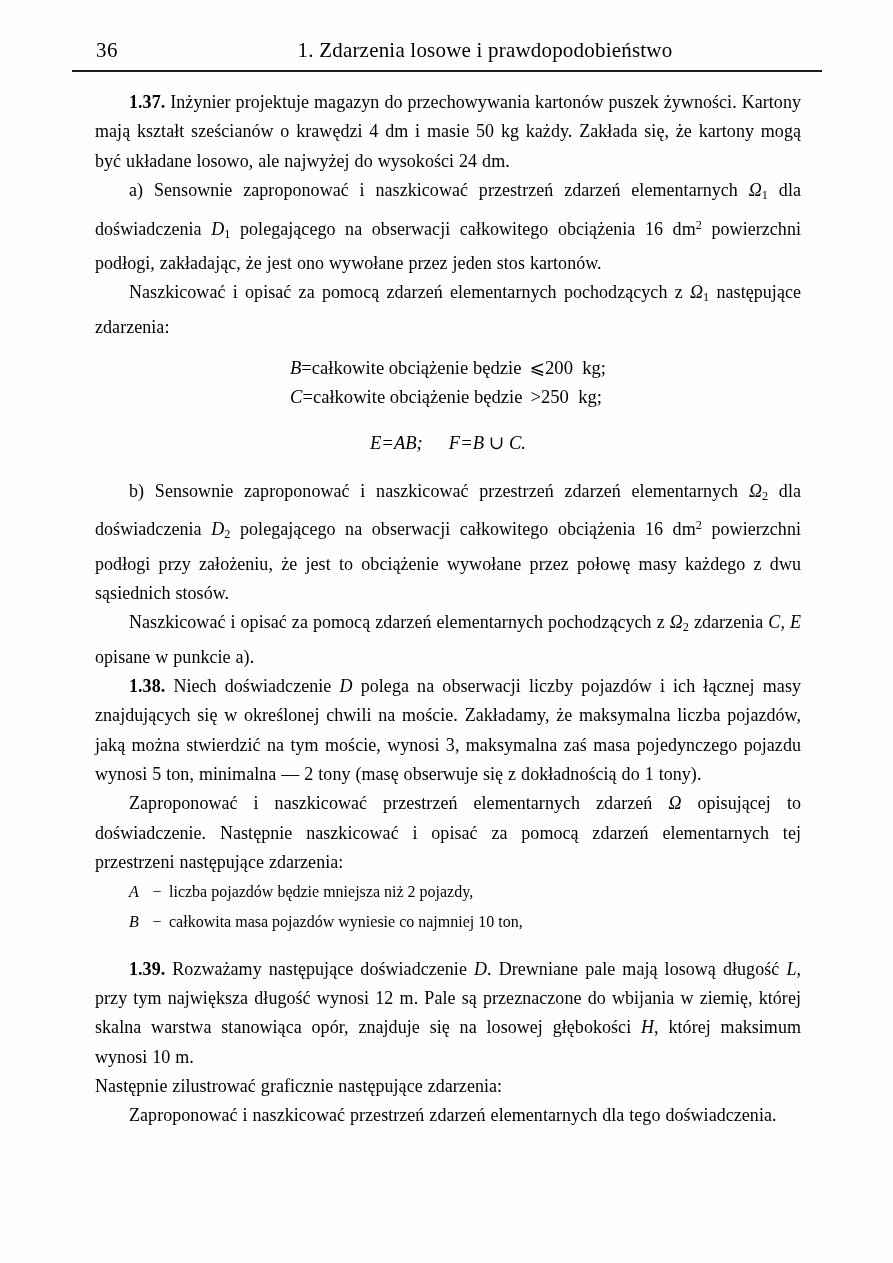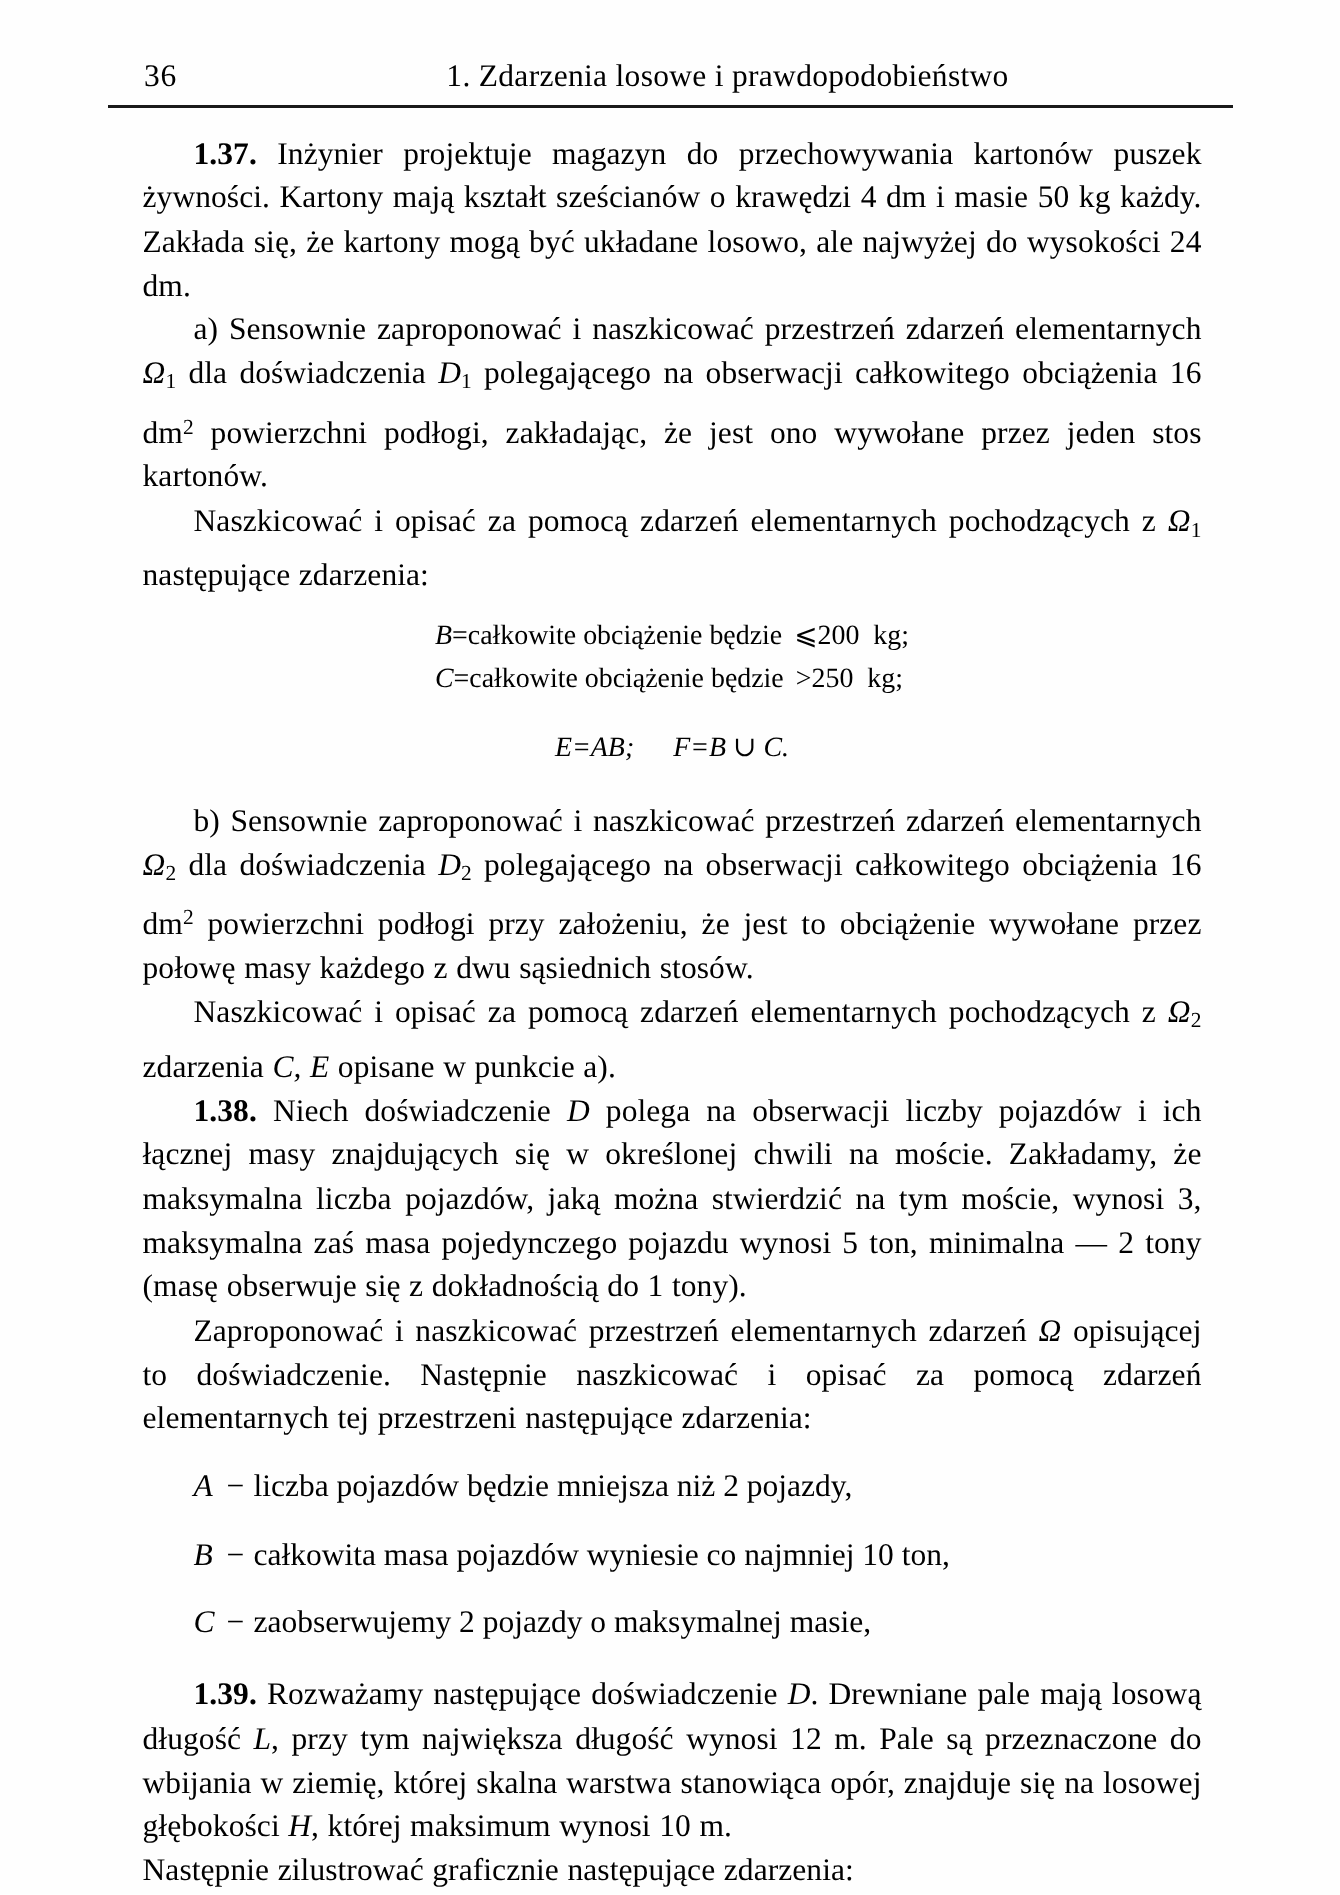--- a/index.html
+++ b/index.html
@@ -64,21 +64,21 @@
   
   .content {
     position: absolute;
     left: 95px;
     top: 88px;
     width: 706px;
   }
 
   p.para {
     margin: 0;
-    font-size: 21px;
+    font-size: 18px;
     line-height: 29.3px;
     text-align: justify;
     text-justify: inter-word;
     letter-spacing: .05px;
     word-spacing: .4px;
   }
   p.indent { text-indent: 34px; }
   p.noindent { text-indent: 0; }
 
   
@@ -103,25 +103,24 @@
   .sub { font-size: 0.68em; vertical-align: -0.28em; }
   .sup { font-size: 0.68em; vertical-align: 0.45em; }
 
   
   ul.event-list {
     list-style: none;
     margin: 0;
     padding: 0;
   }
   ul.event-list li {
-    font-size: 21px;
+    font-size: 16px;
     line-height: 29.3px;
     padding-left: 34px;
     white-space: nowrap;
-    margin-top: 16px;
   }
   ul.event-list li .ev-label {
     font-style: italic;
     display: inline-block;
     width: 16px;
   }
   ul.event-list li .ev-dash {
     display: inline-block;
     width: 24px;
     text-align: center;
@@ -173,21 +172,20 @@
 
     <p class="para indent"><span>Naszkicować i opisać za pomocą zdarzeń elementarnych pochodzących z </span><span class="mathit">Ω</span><span class="sub">2</span><span> zdarzenia </span><span class="mathit">C, E</span><span> opisane w punkcie a).</span></p>
 
     <p class="para indent"><span class="bold">1.38.</span> <span>Niech doświadczenie </span><span class="mathit">D</span><span> polega na obserwacji liczby pojazdów i ich łącznej masy znajdujących się w określonej chwili na moście. Zakładamy, że maksymalna liczba pojazdów, jaką można stwierdzić na tym moście, wynosi 3, maksymalna zaś masa pojedynczego pojazdu wynosi 5 ton, minimalna — 2 tony (masę obserwuje się z dokładnością do 1 tony).</span></p>
 
     <p class="para indent"><span>Zaproponować i naszkicować przestrzeń elementarnych zdarzeń </span><span class="mathit">Ω</span><span> opisującej to doświadczenie. Następnie naszkicować i opisać za pomocą zdarzeń elementarnych tej przestrzeni następujące zdarzenia:</span></p>
 
     <ul class="event-list">
       <li><span class="ev-label">A</span><span class="ev-dash">−</span><span>liczba pojazdów będzie mniejsza niż 2 pojazdy,</span></li>
       <li><span class="ev-label">B</span><span class="ev-dash">−</span><span>całkowita masa pojazdów wyniesie co najmniej 10 ton,</span></li>
-      <li><span class="ev-label">C</span><span class="ev-dash">−</span><span>zaobserwujemy 2 pojazdy o maksymalnej masie,</span></li>
     </ul>
 
     <div class="gap-sm"></div>
 
 
     <div class="gap-md"></div>
 
     <p class="para indent"><span class="bold">1.39.</span> <span>Rozważamy następujące doświadczenie </span><span class="mathit">D</span><span>. Drewniane pale mają losową długość </span><span class="mathit">L</span><span>, przy tym największa długość wynosi 12 m. Pale są przeznaczone do wbijania w ziemię, której skalna warstwa stanowiąca opór, znajduje się na losowej głębokości </span><span class="mathit">H</span><span>, której maksimum wynosi 10 m.</span></p>
 
     <p class="para noindent">Następnie zilustrować graficznie następujące zdarzenia:</p>

